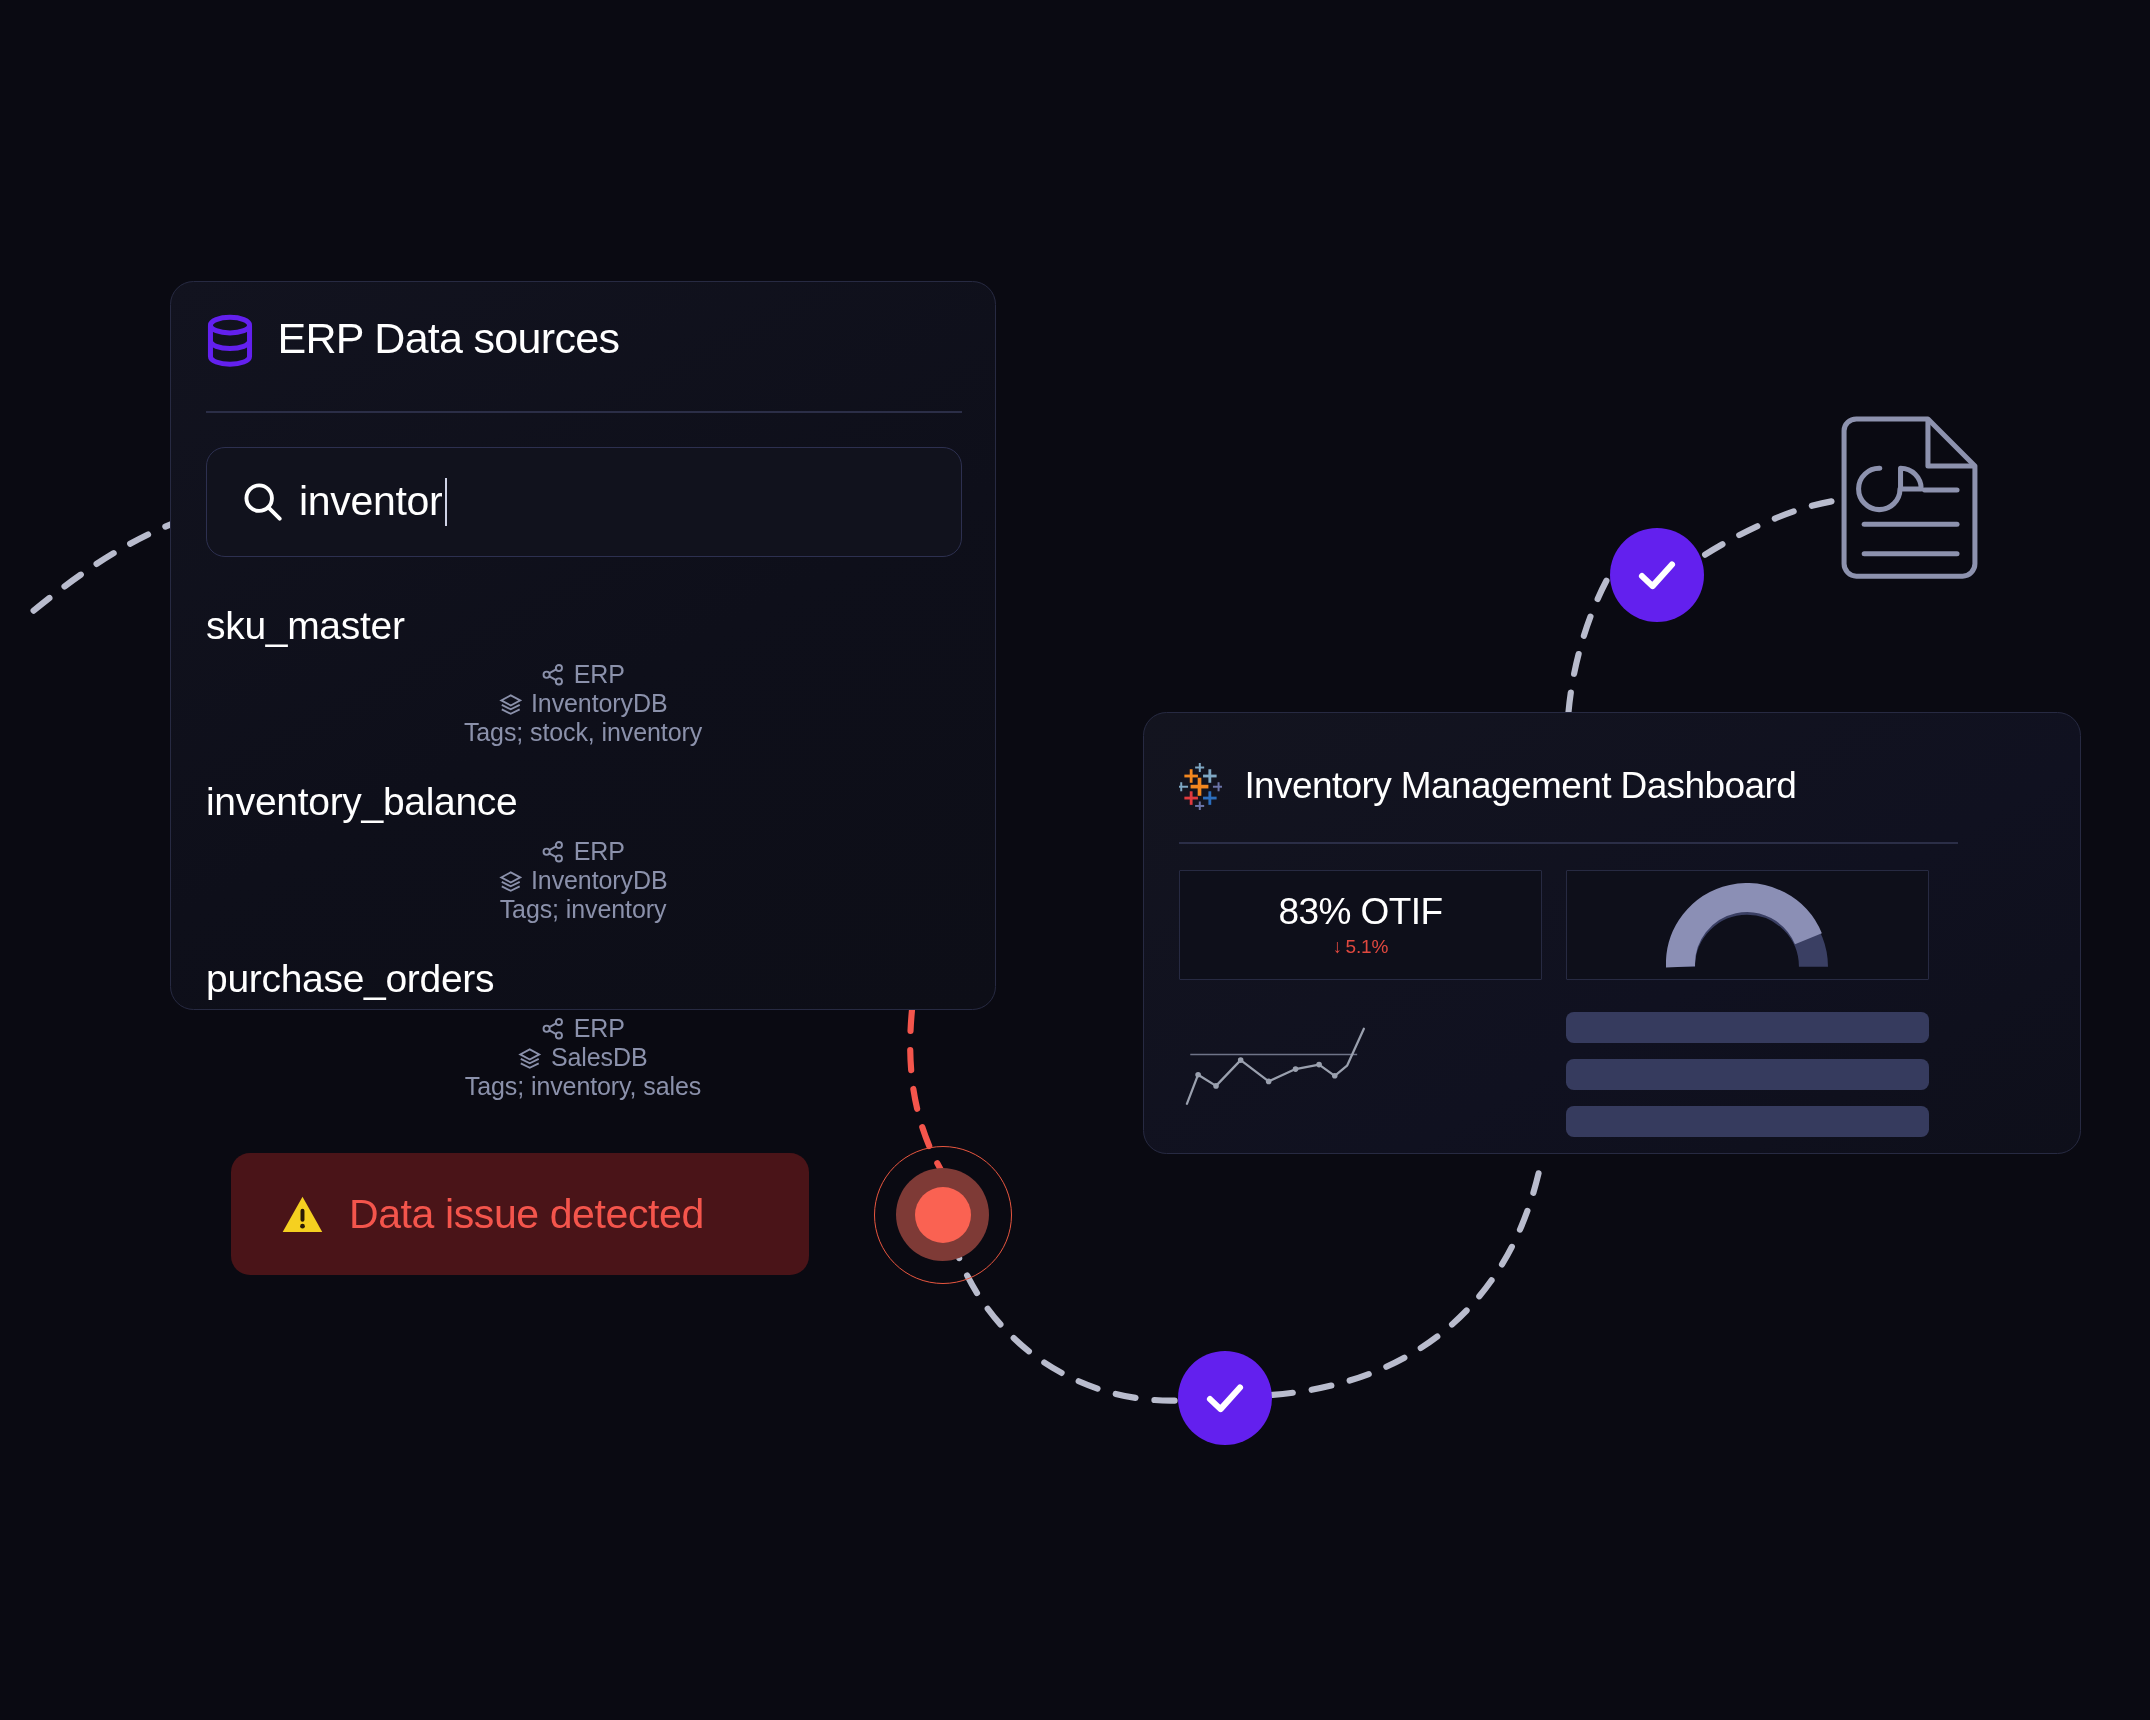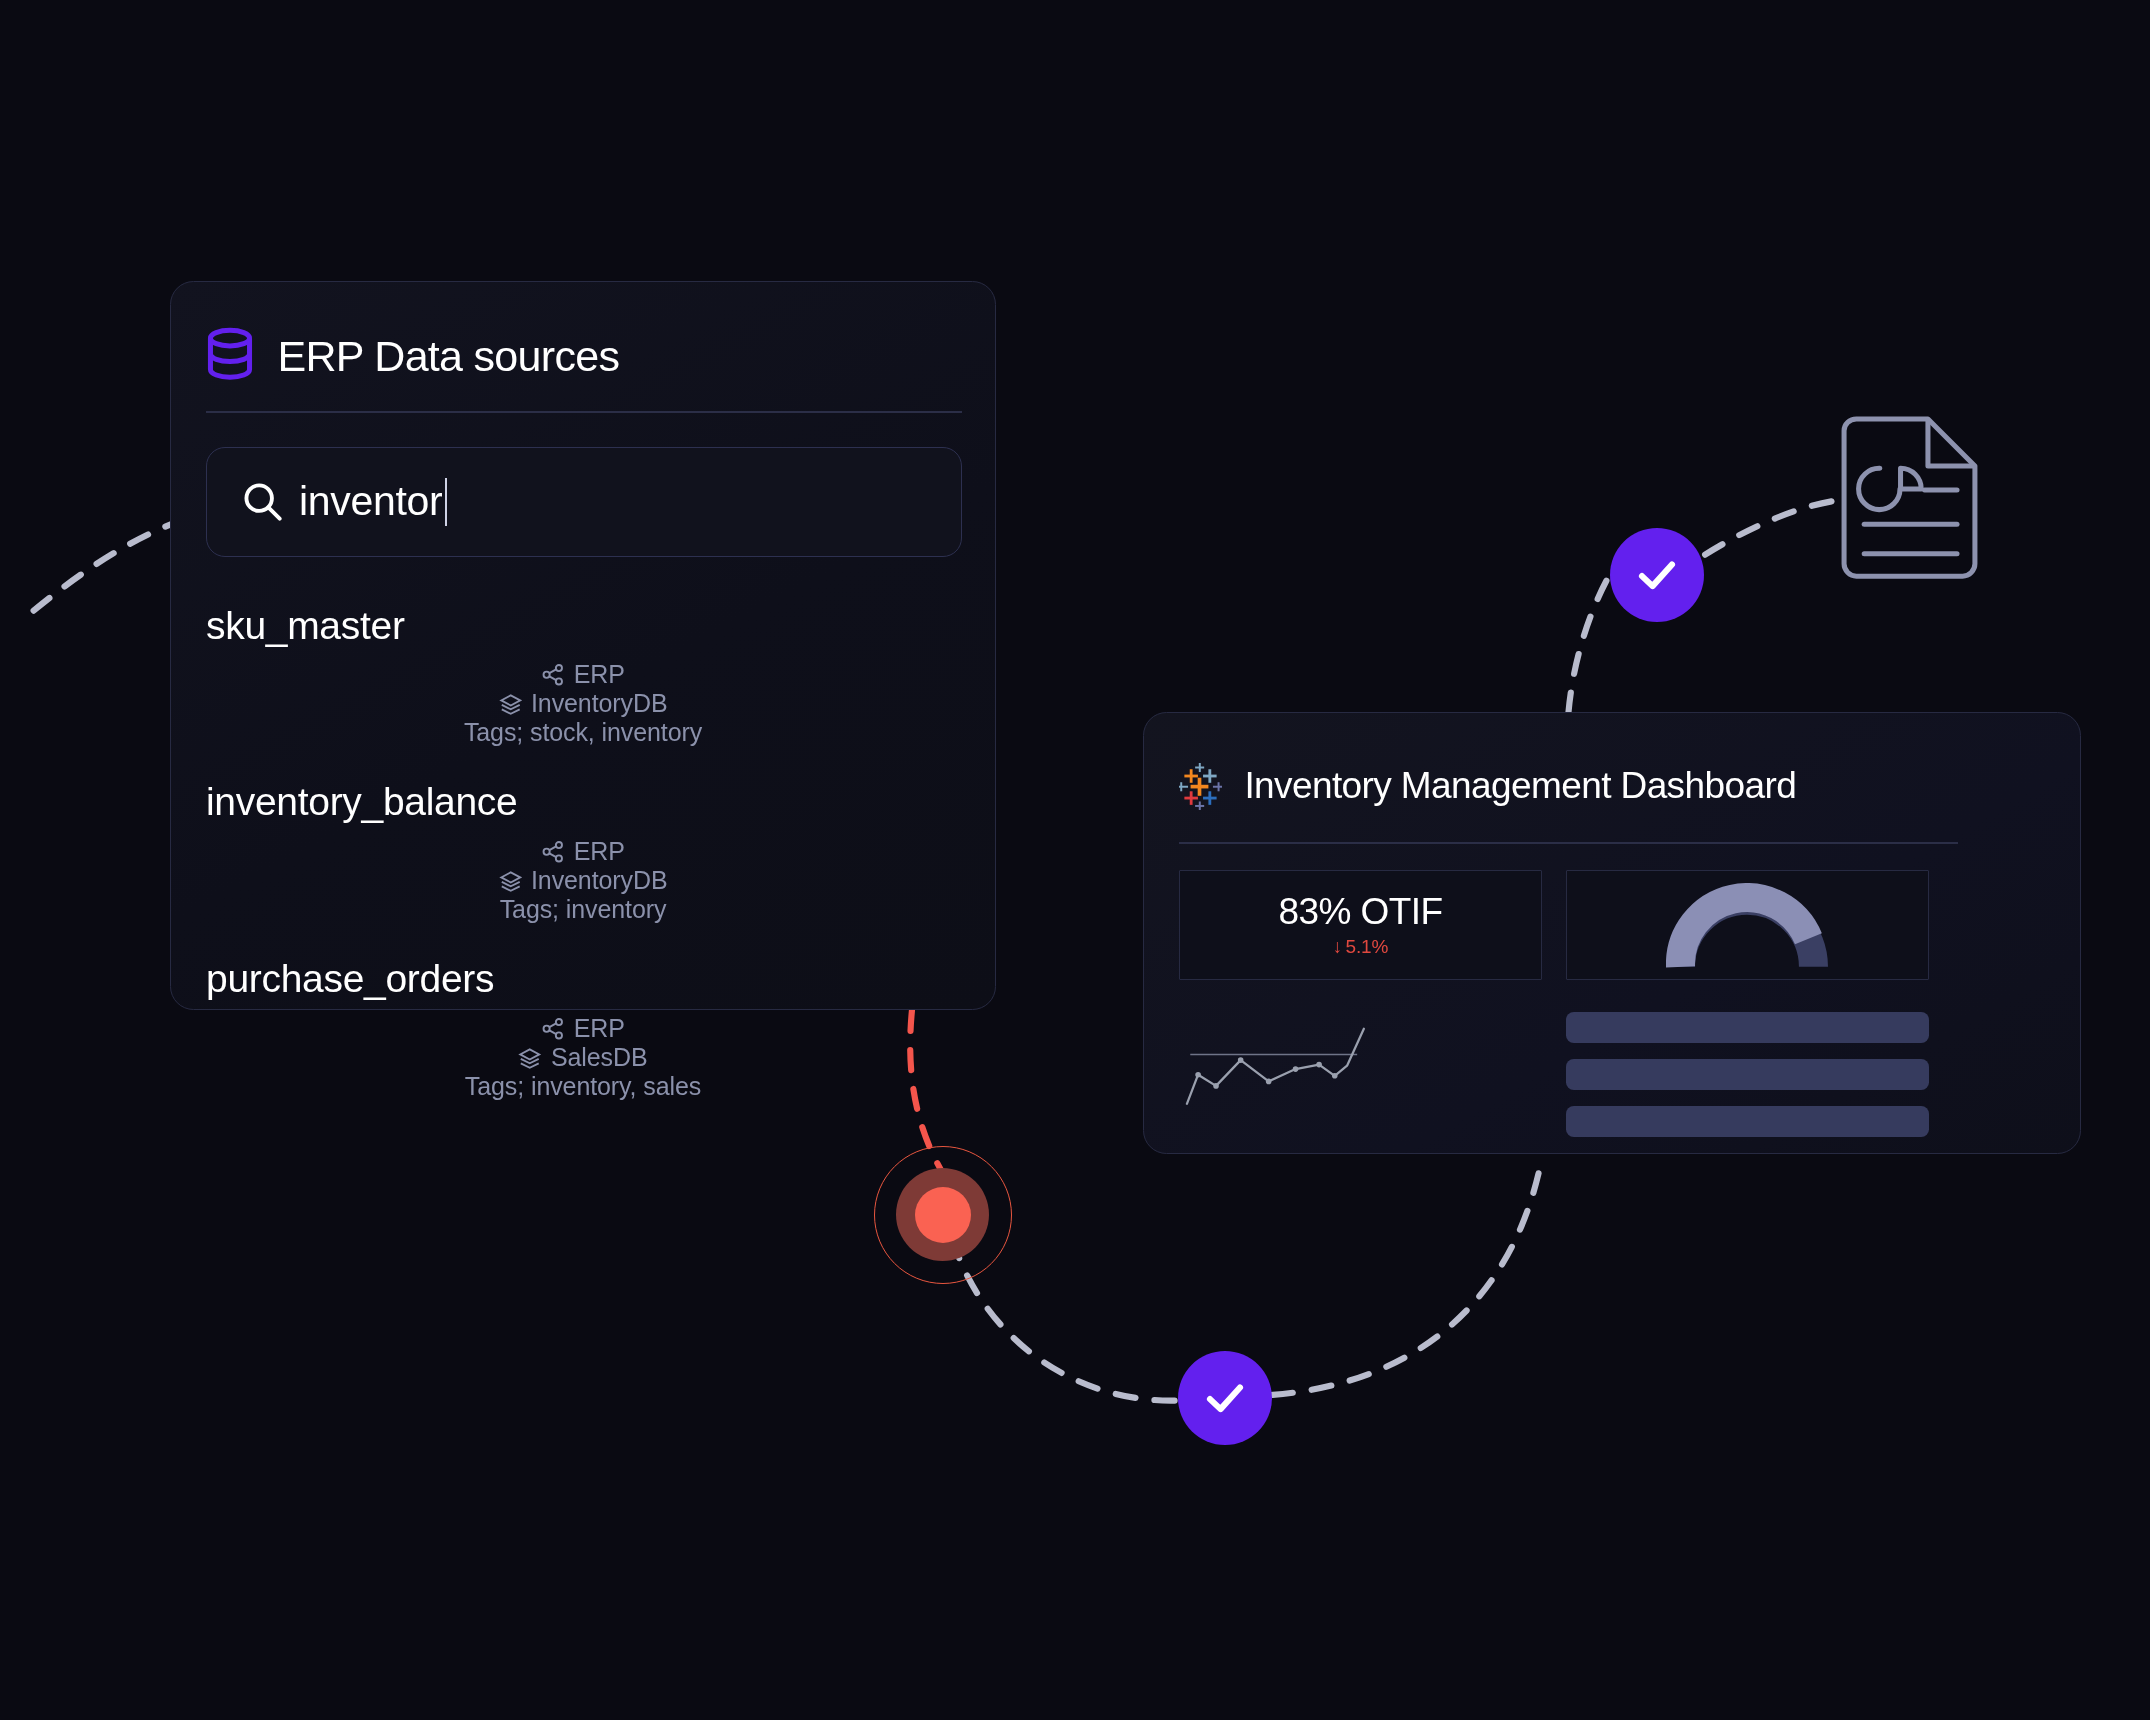--- a/index.html
+++ b/index.html
@@ -28,21 +28,21 @@
     position: absolute;
     left: 170px; top: 281px;
     width: 826px; height: 729px;
     background: linear-gradient(152deg, #12131f 0%, #0e0f1a 55%, #0d0e17 100%);
     border: 1.7px solid #272a42;
     border-radius: 23.5px;
     padding: 32px 35px 0 35px;
   }
   .erp-head {
     display: flex;
-    align-items: flex-end;
+    align-items: flex-start;
     gap: 23.5px;
     height: 67px;
   }
   .db-icon { width: 48px; height: 54px; flex: none; }
   .erp-title {
     font-size: 43px;
     color: #ffffff;
     letter-spacing: -0.7px;
     white-space: nowrap;
   }
@@ -393,20 +393,30 @@
             <span>SalesDB</span>
           </span>
           <span class="meta-gap-b"></span>
           <span>Tags; inventory, sales</span>
         </div>
       </div>
 
     </div>
   </div>
 
+  <div class="alert-pill">
+    <span class="warn-icon">
+      <svg viewBox="0 0 76 72" fill="none">
+        <path d="M38 5 L73 67 L3 67 Z" fill="#f5d020"></path>
+        <rect x="34.5" y="26" width="7" height="23" rx="3.5" fill="#2a1a05"></rect>
+        <circle cx="38" cy="57" r="4.2" fill="#2a1a05"></circle>
+      </svg>
+    </span>
+    <span class="alert-text">Data issue detected</span>
+  </div>
 
   <div class="dash-card">
 
     <div class="dash-head">
       <span class="tableau-icon">
         <svg viewBox="0 0 76 84">
 
           <rect x="33" y="26" width="6.5" height="32" fill="#f2871f"></rect>
           <rect x="20.5" y="38.5" width="31.5" height="6.5" fill="#f2871f"></rect>
 

